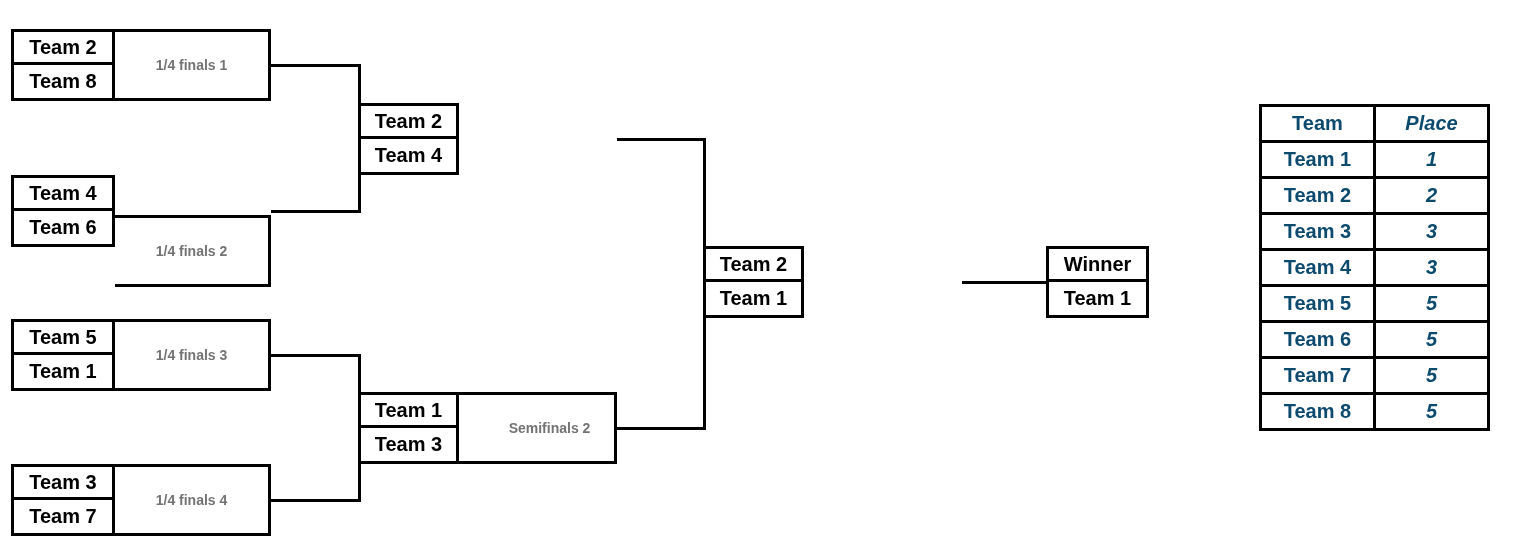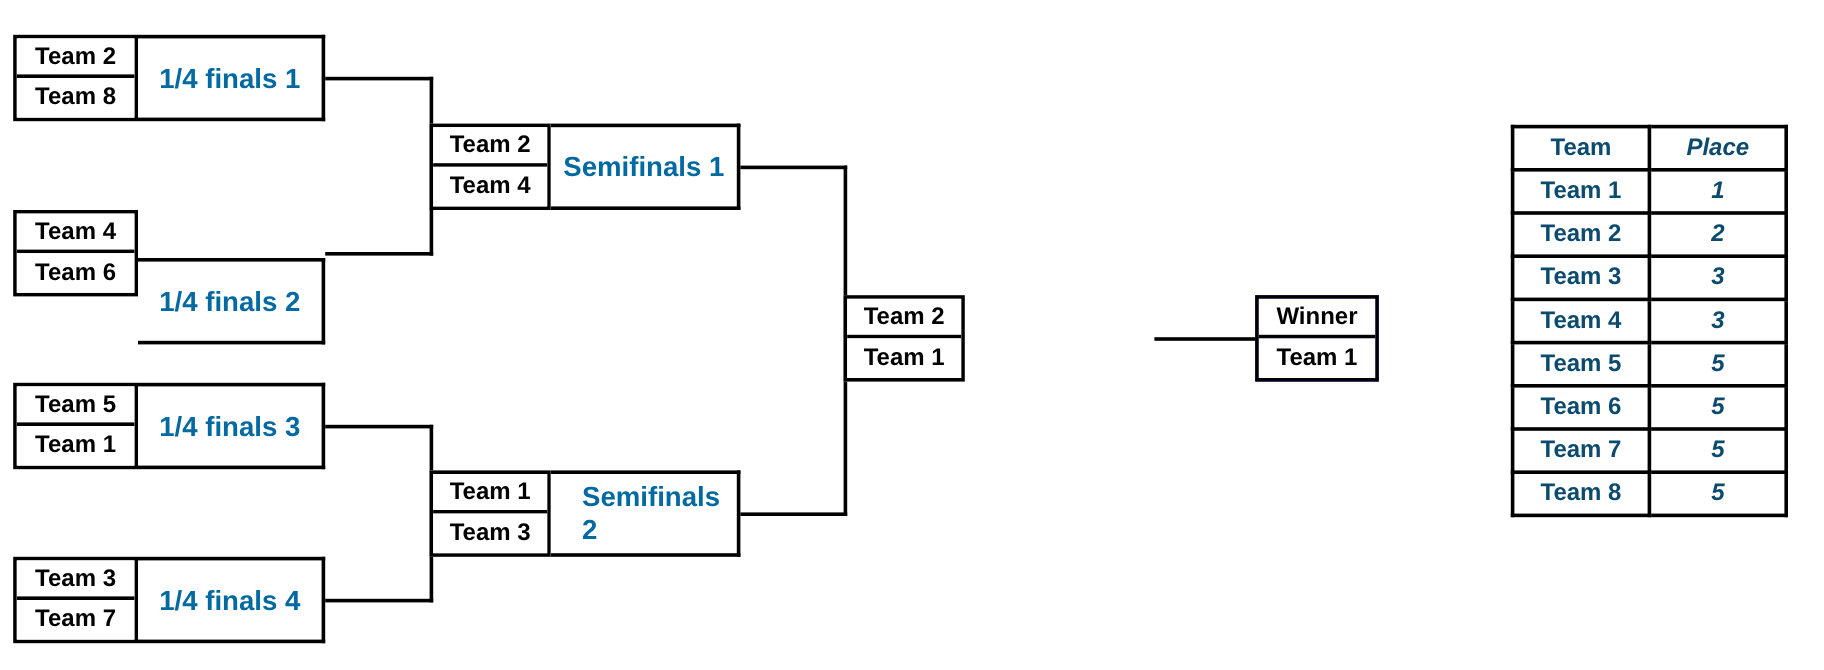--- a/index.html
+++ b/index.html
@@ -25,21 +25,21 @@
     font-size:20px;font-weight:bold;color:#000;
     background:#fff;
     letter-spacing:0px;
   }
   .teamcell.first{border-bottom:3px solid #000;}
   .label{
     box-sizing:border-box;
     display:flex;align-items:center;justify-content:center;
     border:3px solid #000;border-left:none;
     background:#fff;
-    font-size:23px;font-weight:bold;color:#0369a1;
+    font-size:14px;font-weight:bold;color:#737373;
   }
 
   
   .solo{
     position:absolute;box-sizing:border-box;
     display:flex;flex-direction:column;
     border:3px solid #000;background:#6d28d9;
   }
   .solo .teamcell{font-size:20px;}
 
@@ -107,21 +107,20 @@
 
   <div class="hline" style="left:271px;top:354px;width:90px;"></div>
   <div class="hline" style="left:271px;top:499px;width:90px;"></div>
   <div class="vline" style="left:358px;top:354px;height:148px;"></div>
 
   <div class="match" style="left:358px;top:103px;width:259px;height:72px;">
     <div class="teams" style="width:101px;height:72px;">
       <div class="teamcell first" style="height:33px;">Team 2</div>
       <div class="teamcell" style="height:33px;">Team 4</div>
     </div>
-    <div class="label" style="width:158px;height:72px;">Semifinals 1</div>
   </div>
 
   <div class="match" style="left:358px;top:392px;width:259px;height:72px;">
     <div class="teams" style="width:101px;height:72px;">
       <div class="teamcell first" style="height:33px;">Team 1</div>
       <div class="teamcell" style="height:33px;">Team 3</div>
     </div>
     <div class="label" style="width:158px;height:72px;padding-left:26px;">Semifinals 2</div>
   </div>
 

